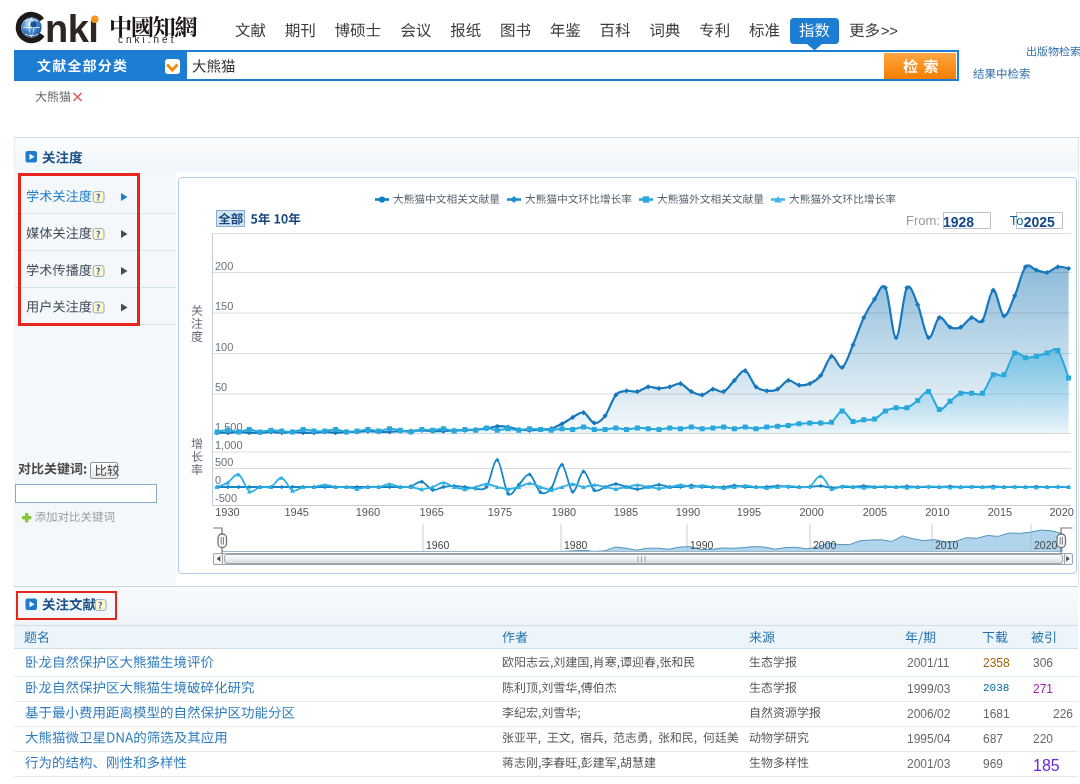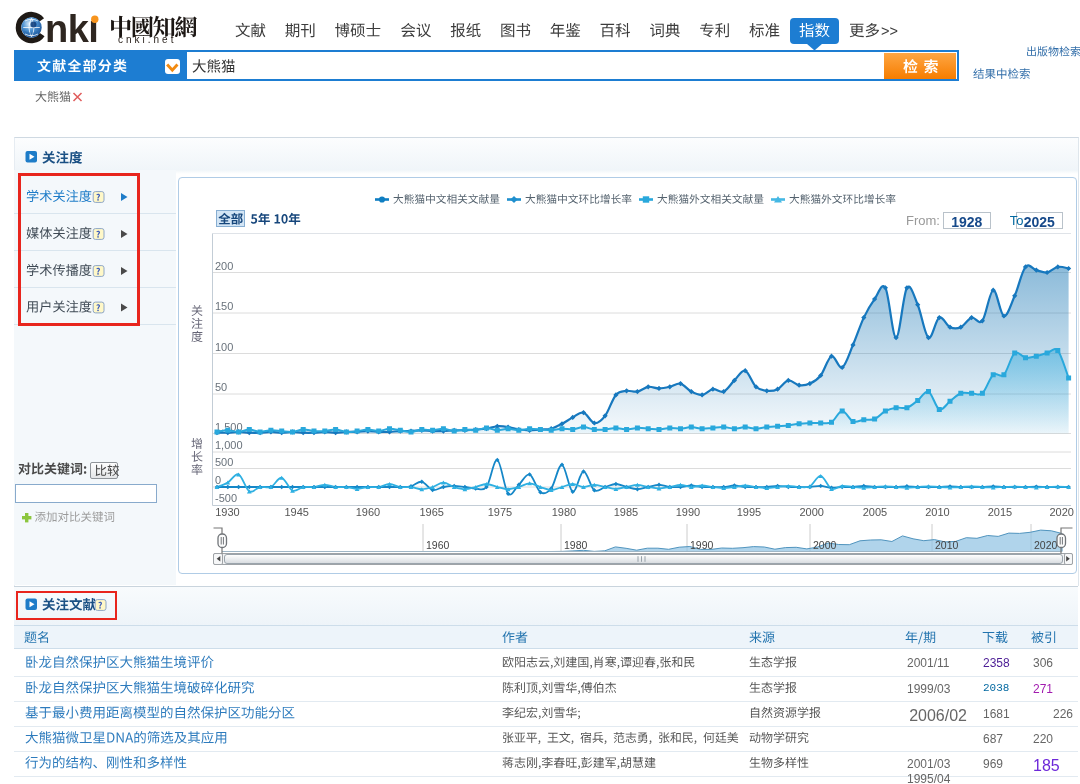--- a/index.html
+++ b/index.html
@@ -12,44 +12,44 @@
     <div style="position:absolute;left:14px;top:250px;width:162px;height:0px;border-top:1px solid #d9e5ee;"></div>
     <div style="position:absolute;left:14px;top:287px;width:162px;height:0px;border-top:1px solid #d9e5ee;"></div>
     <div style="position:absolute;left:14px;top:323.5px;width:162px;height:0px;border-top:1px solid #d9e5ee;"></div>
     <div style="position:absolute;left:17.5px;top:173px;width:116px;height:147px;border:3px solid #e8251d;z-index:30;"></div>
     <div style="position:absolute;left:89.5px;top:461.5px;width:26px;height:15.5px;background:linear-gradient(#fefefe,#e4e6e8);border:1px solid #8f9499;border-radius:2px;"></div>
     <div style="position:absolute;left:15px;top:484px;width:140px;height:16.5px;background:#fff;border:1px solid #88aacc;"></div>
     <div style="position:absolute;left:14px;top:585.5px;width:1064px;height:38px;border-top:1px solid #c9d4dd;background:linear-gradient(#f8fbfd,#eef4f9);"></div>
     <div style="position:absolute;left:16px;top:591px;width:97px;height:25px;border:2.5px solid #e8251d;z-index:30;"></div>
     <div style="position:absolute;left:14px;top:625px;width:1064px;height:24px;background:#edf4fa;border-top:1px solid #cdddea;border-bottom:1px solid #cdddea;box-sizing:border-box;"></div>
     <div style="position:absolute;z-index:15;left:907px;top:656px;width:60px;height:14px;font-family:'Liberation Sans',sans-serif;font-size:12px;color:#666;">2001/11</div>
-    <div style="position:absolute;z-index:15;left:983px;top:656px;width:50px;height:14px;font-family:'Liberation Sans',sans-serif;font-size:12px;color:#4c1d95;">2358</div>
+    <div style="position:absolute;z-index:15;left:983px;top:656px;width:50px;height:14px;font-family:'Liberation Sans',sans-serif;font-size:12px;color:#a16207;">2358</div>
     <div style="position:absolute;z-index:15;left:1033px;top:656px;width:40px;height:14px;font-family:'Liberation Sans',sans-serif;font-size:12px;color:#666;">306</div>
     <div style="position:absolute;z-index:15;left:907px;top:681.5px;width:60px;height:14px;font-family:'Liberation Sans',sans-serif;font-size:12px;color:#666;">1999/03</div>
     <div style="position:absolute;z-index:15;left:983px;top:681.5px;width:50px;height:14px;font-family:Liberation Mono, monospace;font-size:11px;color:#0369a1;">2038</div>
     <div style="position:absolute;z-index:15;left:1033px;top:681.5px;width:40px;height:14px;font-family:'Liberation Sans',sans-serif;font-size:12px;color:#a21caf;">271</div>
-    <div style="position:absolute;z-index:15;left:907px;top:706.5px;width:60px;height:14px;font-family:'Liberation Sans',sans-serif;font-size:16px;color:#666;text-align:right;">2006/02</div>
+    <div style="position:absolute;z-index:15;left:907px;top:706.5px;width:60px;height:14px;font-family:'Liberation Sans',sans-serif;font-size:12px;color:#666;">2006/02</div>
     <div style="position:absolute;z-index:15;left:983px;top:706.5px;width:50px;height:14px;font-family:'Liberation Sans',sans-serif;font-size:12px;color:#666;">1681</div>
     <div style="position:absolute;z-index:15;left:1033px;top:706.5px;width:40px;height:14px;font-family:'Liberation Sans',sans-serif;font-size:12px;color:#666;text-align:right;">226</div>
-    <div style="position:absolute;z-index:15;left:907px;top:731.5px;width:60px;height:14px;font-family:'Liberation Sans',sans-serif;font-size:12px;color:#666;margin-top:40px;">1995/04</div>
+    <div style="position:absolute;z-index:15;left:907px;top:731.5px;width:60px;height:14px;font-family:'Liberation Sans',sans-serif;font-size:12px;color:#666;">1995/04</div>
     <div style="position:absolute;z-index:15;left:983px;top:731.5px;width:50px;height:14px;font-family:'Liberation Sans',sans-serif;font-size:12px;color:#666;">687</div>
     <div style="position:absolute;z-index:15;left:1033px;top:731.5px;width:40px;height:14px;font-family:'Liberation Sans',sans-serif;font-size:12px;color:#666;">220</div>
     <div style="position:absolute;z-index:15;left:907px;top:756.5px;width:60px;height:14px;font-family:'Liberation Sans',sans-serif;font-size:12px;color:#666;">2001/03</div>
     <div style="position:absolute;z-index:15;left:983px;top:756.5px;width:50px;height:14px;font-family:'Liberation Sans',sans-serif;font-size:12px;color:#666;">969</div>
     <div style="position:absolute;z-index:15;left:1033px;top:756.5px;width:40px;height:14px;font-family:'Liberation Sans',sans-serif;font-size:16px;color:#6d28d9;">185</div>
     <div style="position:absolute;left:14px;top:675.5px;width:1064px;height:0px;border-top:1px solid #e2eaf1;"></div>
     <div style="position:absolute;left:14px;top:700.5px;width:1064px;height:0px;border-top:1px solid #e2eaf1;"></div>
     <div style="position:absolute;left:14px;top:725.5px;width:1064px;height:0px;border-top:1px solid #e2eaf1;"></div>
     <div style="position:absolute;left:14px;top:750.5px;width:1064px;height:0px;border-top:1px solid #e2eaf1;"></div>
     <div style="position:absolute;left:14px;top:775.5px;width:1064px;height:0px;border-top:1px solid #e2eaf1;"></div>
     <div style="position:absolute;left:178px;top:177px;width:898.5px;height:397px;background:#fff;border:1px solid #b0cce6;border-radius:4px;box-sizing:border-box;z-index:5;"></div>
     <div style="position:absolute;left:215.6px;top:210px;width:29px;height:16.5px;background:#d3e5f5;border:1px solid #87aed2;box-sizing:border-box;z-index:6;"></div>
     <div style="position:absolute;z-index:15;left:906px;top:212.5px;width:40px;height:16px;font-family:'Liberation Sans',sans-serif;font-size:13px;color:#999;">From:</div>
     <div style="position:absolute;left:943px;top:212px;width:47.5px;height:17px;background:#fff;border:1px solid #b9c2ca;box-sizing:border-box;z-index:6;"></div>
-    <div style="position:absolute;z-index:15;left:943px;top:213.5px;width:47.5px;height:15px;font-family:'Liberation Sans',sans-serif;font-size:14px;font-weight:bold;color:#16498a;text-align:center;">1928</div>
+    <div style="position:absolute;z-index:15;left:943px;top:213.5px;width:47.5px;height:15px;font-family:'Liberation Sans',sans-serif;font-size:14px;font-weight:bold;color:#16498a;">1928</div>
     <div style="position:absolute;z-index:15;left:997px;top:212.5px;width:30px;height:16px;font-family:'Liberation Sans',sans-serif;font-size:13px;color:#0369a1;text-align:right;">To:</div>
     <div style="position:absolute;left:1015.5px;top:212px;width:47.5px;height:17px;background:#fff;border:1px solid #b9c2ca;box-sizing:border-box;z-index:6;"></div>
     <div style="position:absolute;z-index:15;left:1015.5px;top:213.5px;width:47.5px;height:15px;font-family:'Liberation Sans',sans-serif;font-size:14px;font-weight:bold;color:#16498a;text-align:center;">2025</div>
     <div style="position:absolute;left:213px;top:553px;width:860px;height:11.5px;background:#f2f3f4;border:1px solid #9fa3a7;border-radius:2px;box-sizing:border-box;z-index:6;"></div>
     <div style="position:absolute;left:213px;top:553px;width:9.5px;height:11.5px;background:#f6f7f8;border:1px solid #9fa3a7;border-radius:2px;box-sizing:border-box;z-index:7;"></div>
     <div style="position:absolute;left:1063.5px;top:553px;width:9.5px;height:11.5px;background:#f6f7f8;border:1px solid #9fa3a7;border-radius:2px;box-sizing:border-box;z-index:7;"></div>
     <div style="position:absolute;left:223.5px;top:554px;width:839px;height:9.5px;background:linear-gradient(#fefefe,#d9dde1);border:1px solid #9aa4ac;border-radius:3px;box-sizing:border-box;z-index:7;"></div>
     <svg width="1080" height="784" viewBox="0 0 1080 784" style="position:absolute;left:0;top:0;z-index:10;pointer-events:none;">
       <defs>
         <path id="g0" d="M786 333H561V600H786ZM598 833 436 849V629H223L90 681V205H108C159 205 213 233 213 246V304H436V-89H460C507 -89 561 -59 561 -45V304H786V221H807C848 221 910 243 911 250V580C931 584 945 593 951 601L833 691L777 629H561V804C588 808 596 819 598 833ZM213 333V600H436V333Z"></path>

